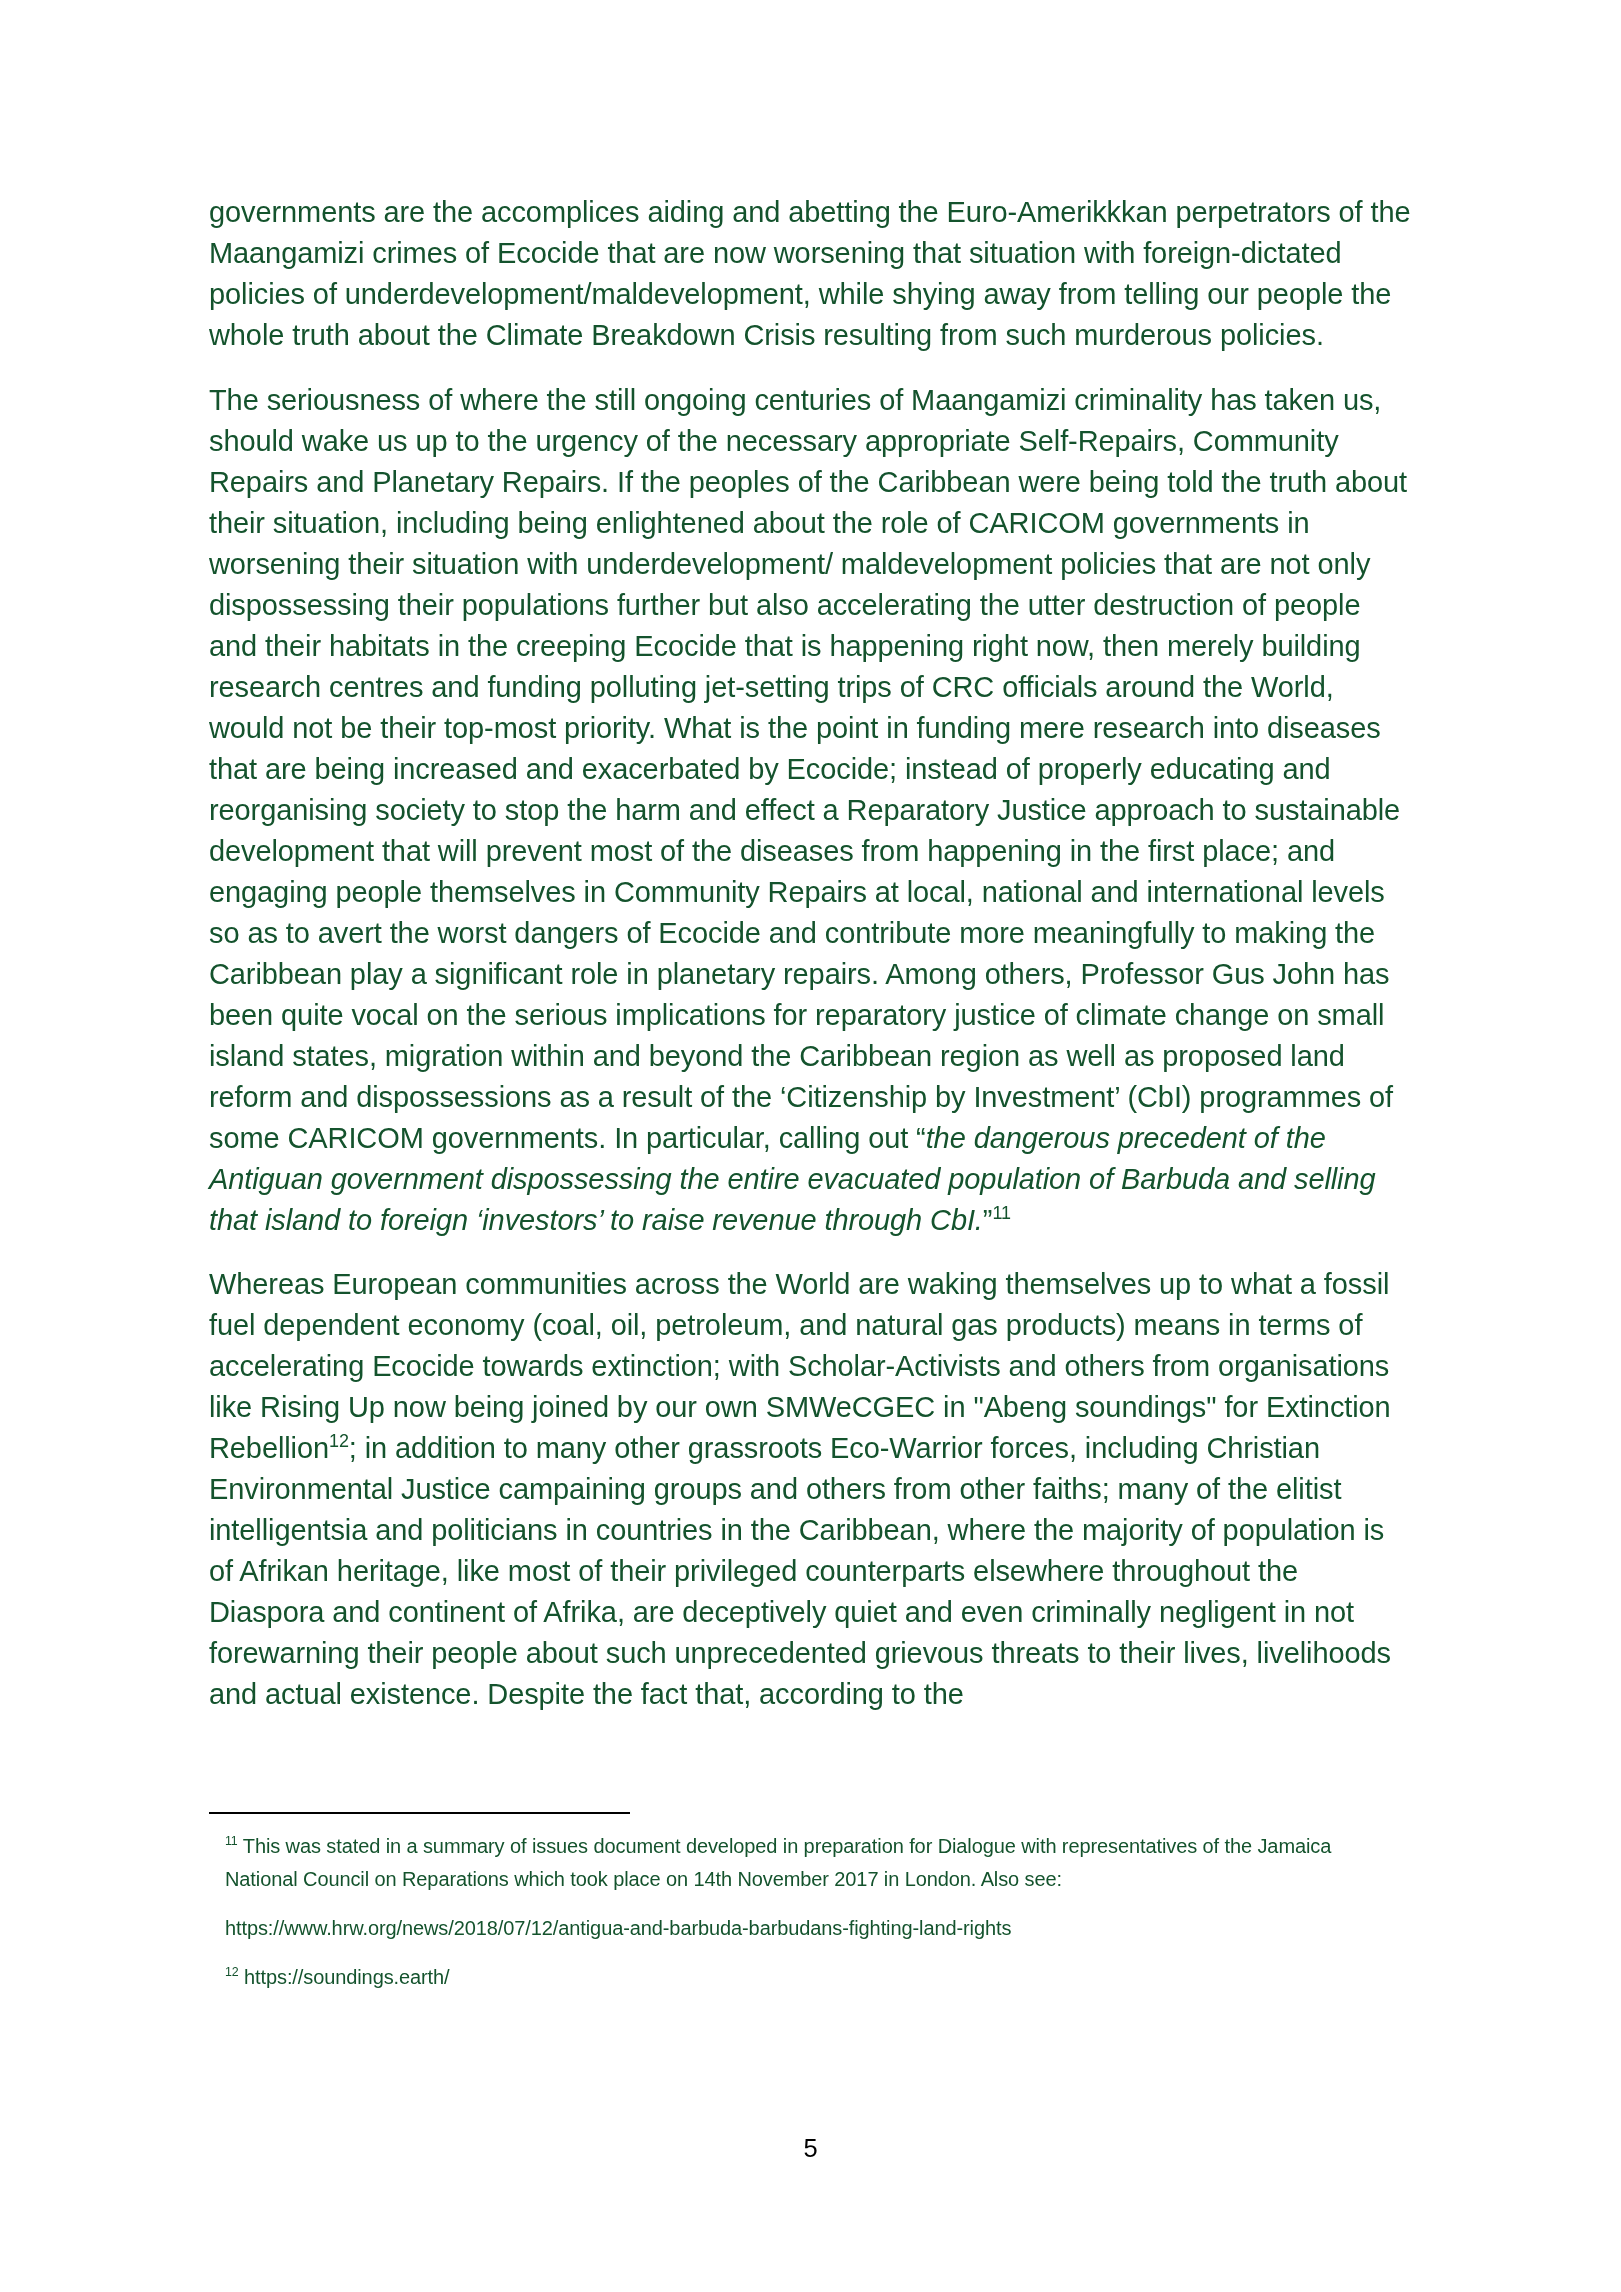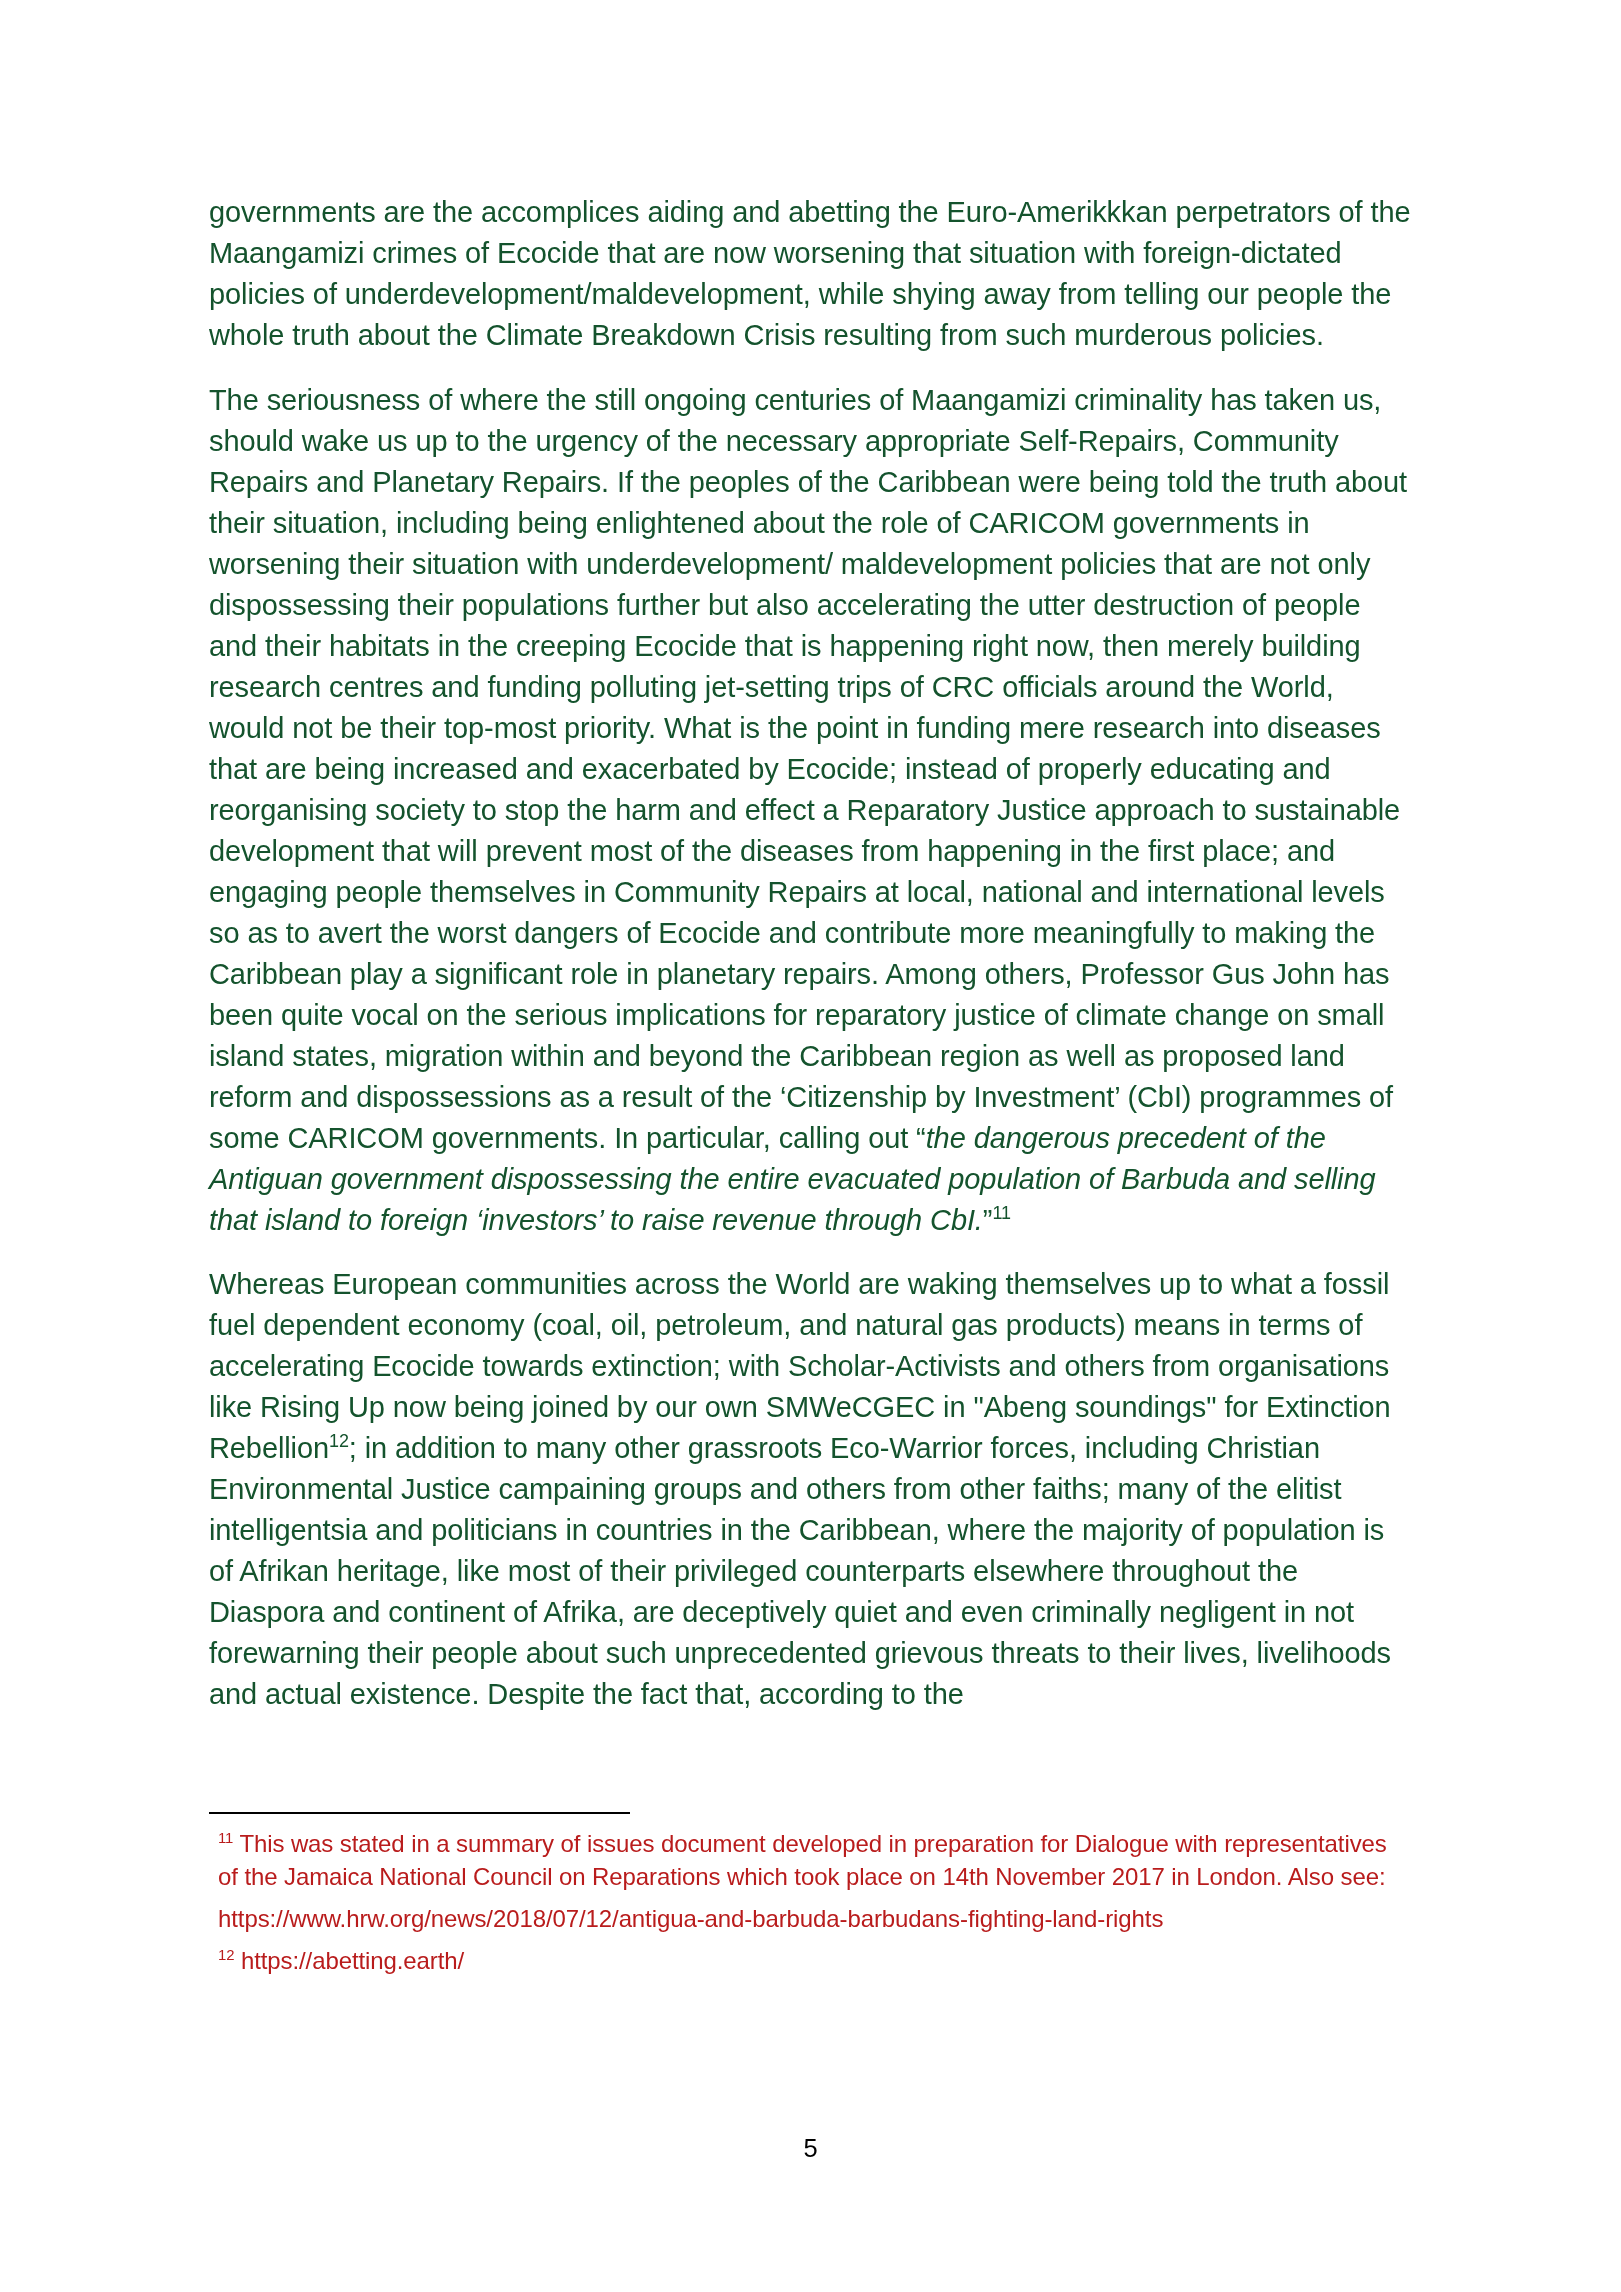--- a/index.html
+++ b/index.html
@@ -48,24 +48,24 @@
     width: 1206px;
   }
   .fn-rule {
     width: 421px;
     height: 0;
     border-top: 2px solid #000000;
     margin: 0 0 12.7px 0;
   }
   .fn-text {
     font-family: "Liberation Sans", sans-serif;
-    font-size: 24px;
+    font-size: 20px;
     line-height: 33px;
-    color: #b91c1c;
-    margin: 9px;
+    color: #14532d;
+    margin: 16px;
     letter-spacing: -0.1px;
     word-break: break-word;
   }
   .fn-marker {
     font-size: 0.62em;
     vertical-align: super;
     line-height: 0;
   }
   .page-number {
     position: absolute;
@@ -94,19 +94,19 @@
   </div>
 
   <div class="footnotes">
     <div class="fn-rule"></div>
 
     <p class="fn-text"><span class="fn-marker">11</span><span> This was stated in a summary of issues document developed in preparation for Dialogue with representatives of the Jamaica National Council on Reparations which took place on 14th November 2017 in London. Also see:</span></p>
 
 
     <p class="fn-text">https://www.hrw.org/news/2018/07/12/antigua-and-barbuda-barbudans-fighting-land-rights</p>
 
-    <p class="fn-text"><span class="fn-marker">12</span><span> https://abetting.earth/</span></p>
+    <p class="fn-text"><span class="fn-marker">12</span><span> https://soundings.earth/</span></p>
   </div>
 
   <div class="page-number">5</div>
 
 </div>
 
 
 </body></html>

